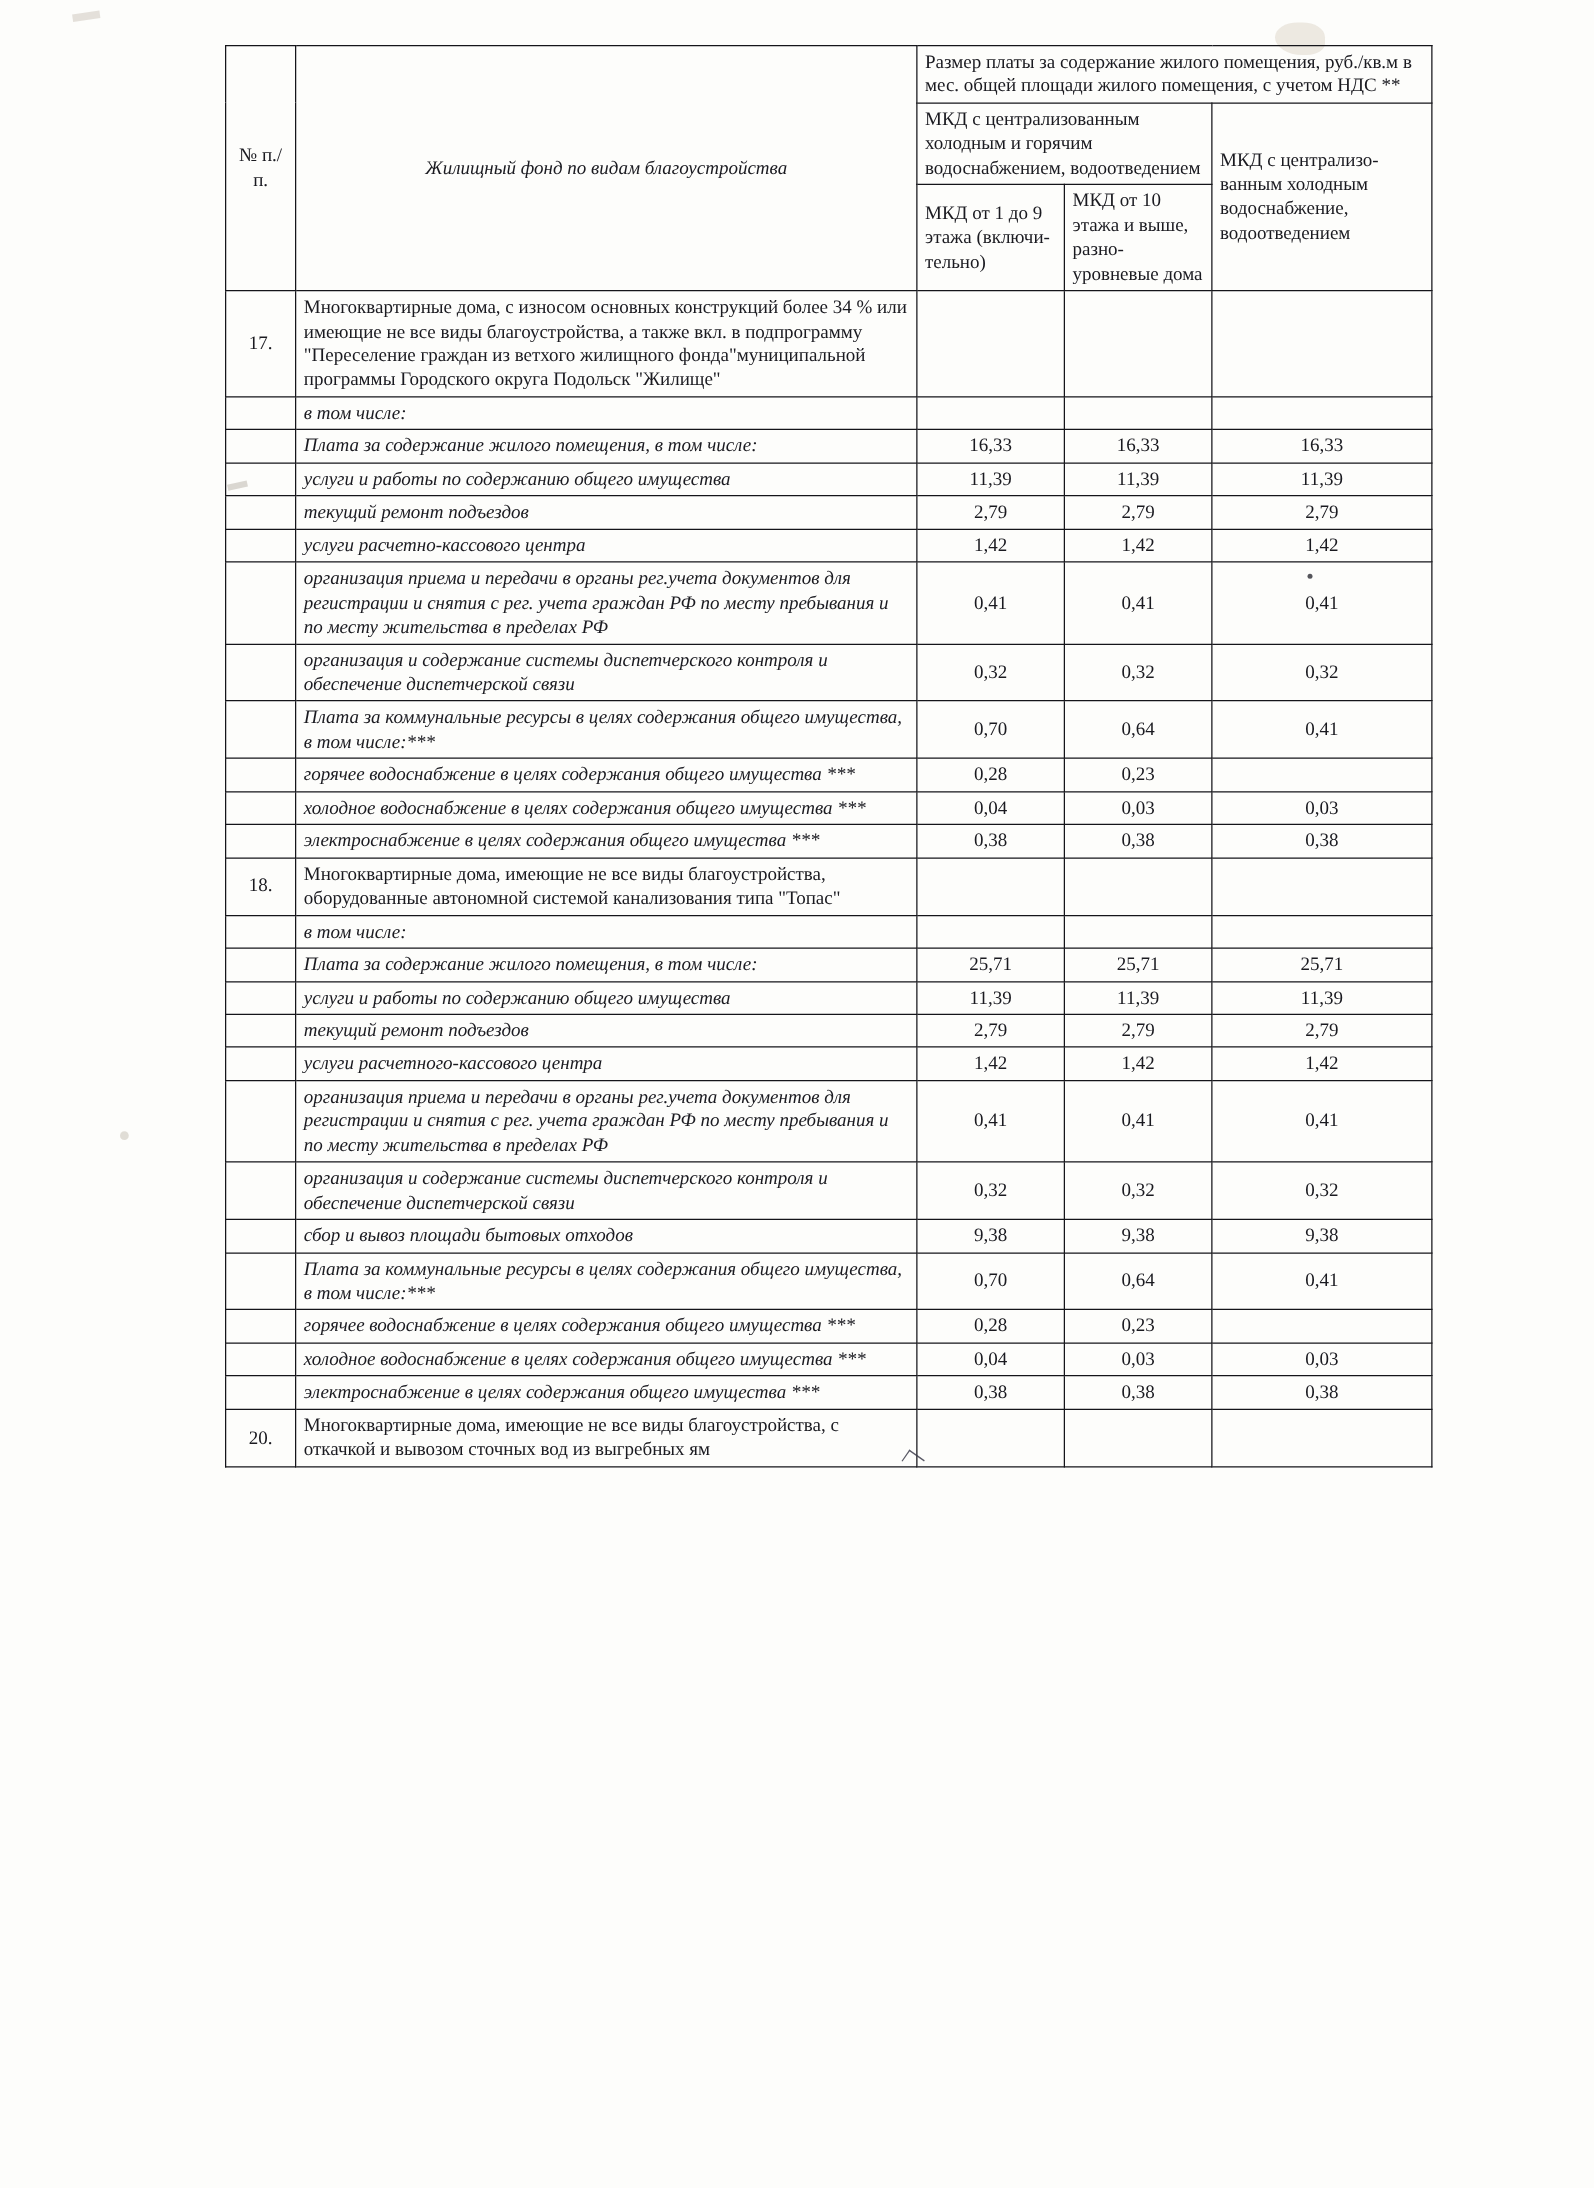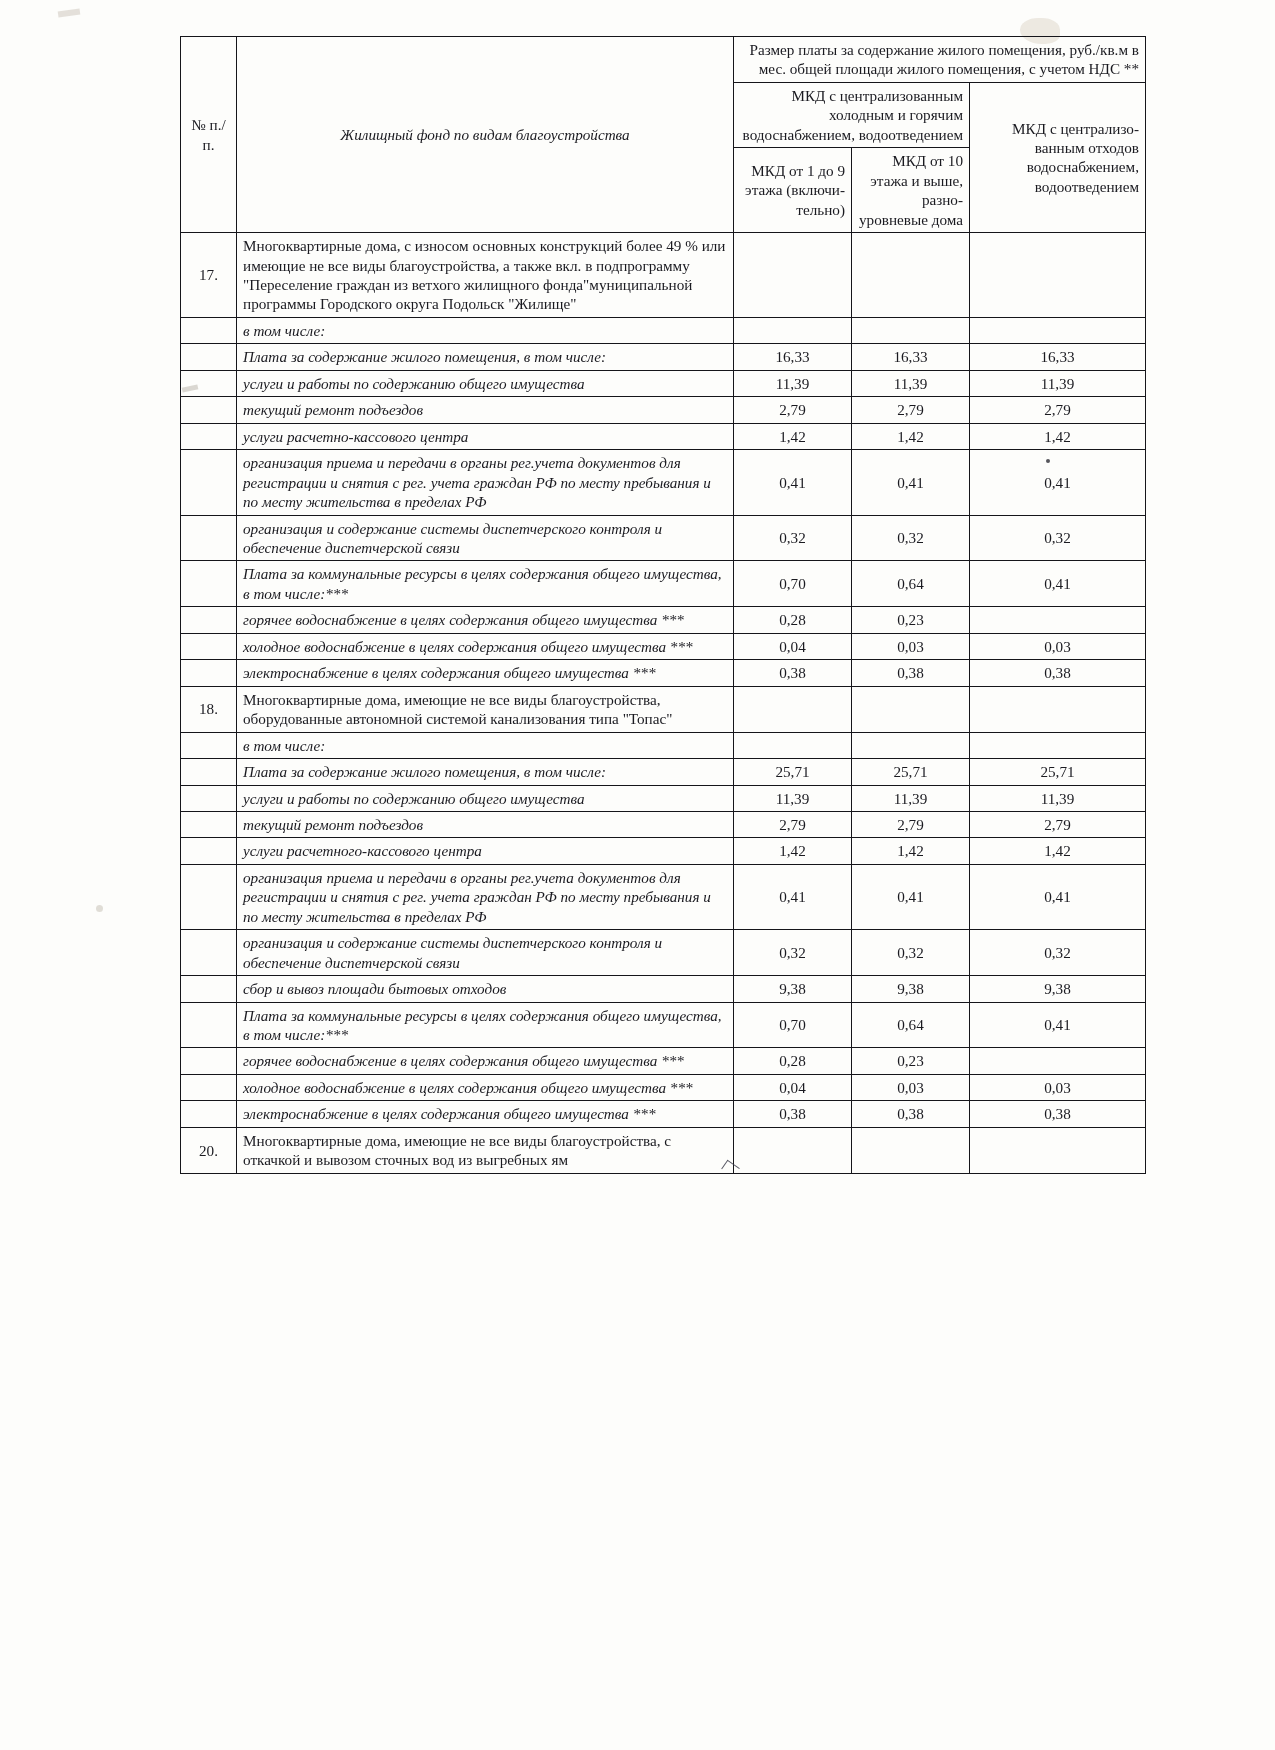--- a/index.html
+++ b/index.html
@@ -50,21 +50,21 @@
     font-weight: normal;
   }
   
   col.c-num   { width: 56px; }
   col.c-name  { width: 497px; }
   col.c-v1    { width: 118px; }
   col.c-v2    { width: 118px; }
   col.c-v3    { width: 176px; }
 
   .hdr {
-    text-align: right;
+    text-align: left;
   }
   .hdr-top {
     font-size: 15.4px;
     line-height: 1.5;
     padding: 8px 14px;
   }
   .hdr-sub {
     font-size: 15.2px;
     line-height: 1.45;
     padding: 8px 8px;
@@ -149,31 +149,31 @@
         <col class="c-v3">
     </colgroup>
     <thead>
       <tr>
         <td rowspan="3" class="hdr hdr-num">№ п./п.</td>
         <td rowspan="3" class="hdr hdr-name">Жилищный фонд по видам благоустройства</td>
         <td colspan="3" class="hdr hdr-top">Размер платы за содержание жилого помещения, руб./кв.м в мес. общей площади жилого помещения, с учетом НДС **</td>
       </tr>
       <tr>
         <td colspan="2" class="hdr hdr-sub">МКД с централизованным холодным и горячим водоснабжением, водоотведением</td>
-        <td rowspan="2" class="hdr hdr-sub">МКД с централизо-ванным отходов водоснабжением, водоотведением</td>
+        <td rowspan="2" class="hdr hdr-sub">МКД с централизо-ванным холодным водоснабжение, водоотведением</td>
       </tr>
       <tr>
         <td class="hdr hdr-sub2">МКД  от 1 до 9 этажа (включи-тельно)</td>
         <td class="hdr hdr-sub2">МКД от 10 этажа и выше, разно-уровневые дома</td>
       </tr>
     </thead>
     <tbody id="table-body">
         <tr>
           <td class="cell-num">17.</td>
-          <td class="cell-title">Многоквартирные дома, с износом основных конструкций более 49 % или имеющие не все виды благоустройства, а также  вкл. в подпрограмму "Переселение граждан из ветхого жилищного фонда"муниципальной программы  Городского округа Подольск "Жилище"</td>
+          <td class="cell-title">Многоквартирные дома, с износом основных конструкций более 34 % или имеющие не все виды благоустройства, а также  вкл. в подпрограмму "Переселение граждан из ветхого жилищного фонда"муниципальной программы  Городского округа Подольск "Жилище"</td>
           <td class="cell-val"></td>
           <td class="cell-val"></td>
           <td class="cell-val"></td>
         </tr>
         <tr class="tight">
           <td class="cell-num"></td>
           <td class="cell-text">в том числе:</td>
           <td class="cell-val"></td>
           <td class="cell-val"></td>
           <td class="cell-val"></td>

